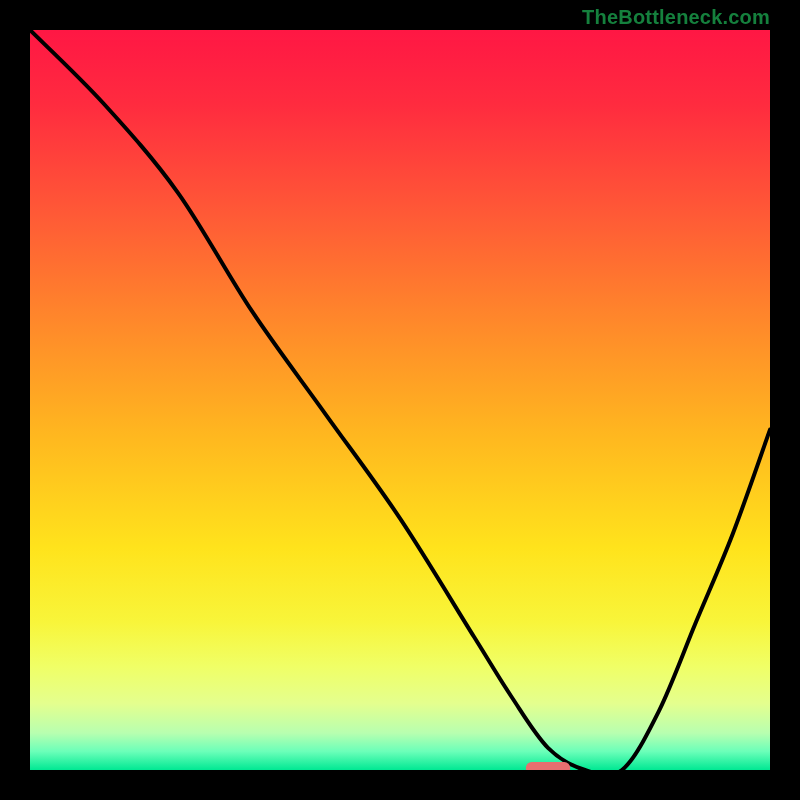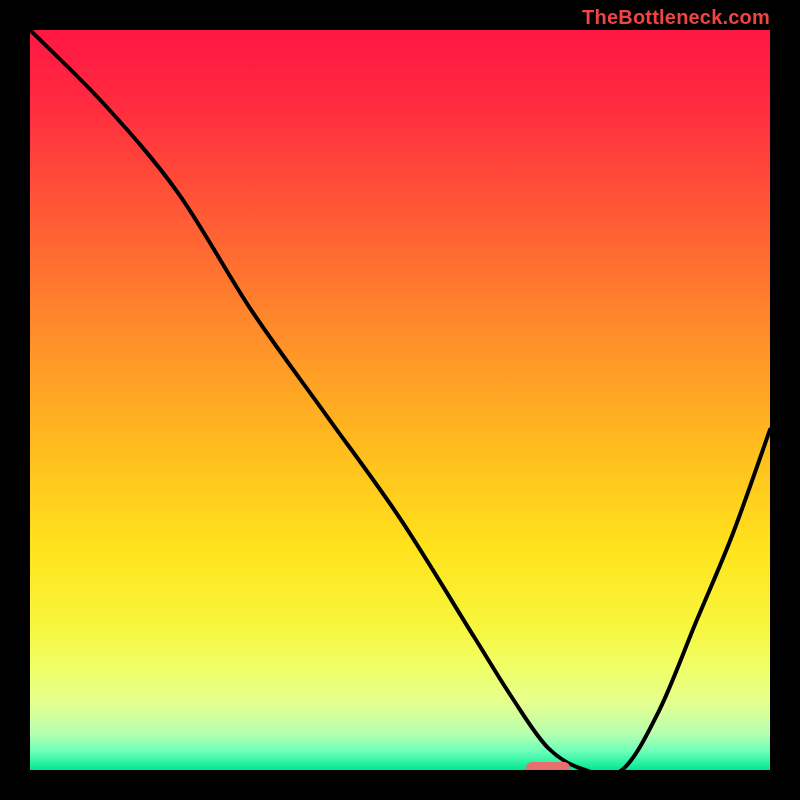--- a/index.html
+++ b/index.html
@@ -23,21 +23,21 @@
     width: 740px;
     height: 740px;
   }
   .watermark {
     position: absolute;
     top: 6px;
     right: 30px;
     font-family: "Helvetica Neue", Arial, sans-serif;
     font-size: 20px;
     font-weight: 600;
-    color: #ef4444;
+    color: #15803d;
     letter-spacing: 0.2px;
   }
 </style>
 </head>
 <body>
 
 <div class="frame">
   <div class="watermark">TheBottleneck.com</div>
   <svg class="plot-area" viewBox="0 0 740 740" preserveAspectRatio="none">
     <defs>

